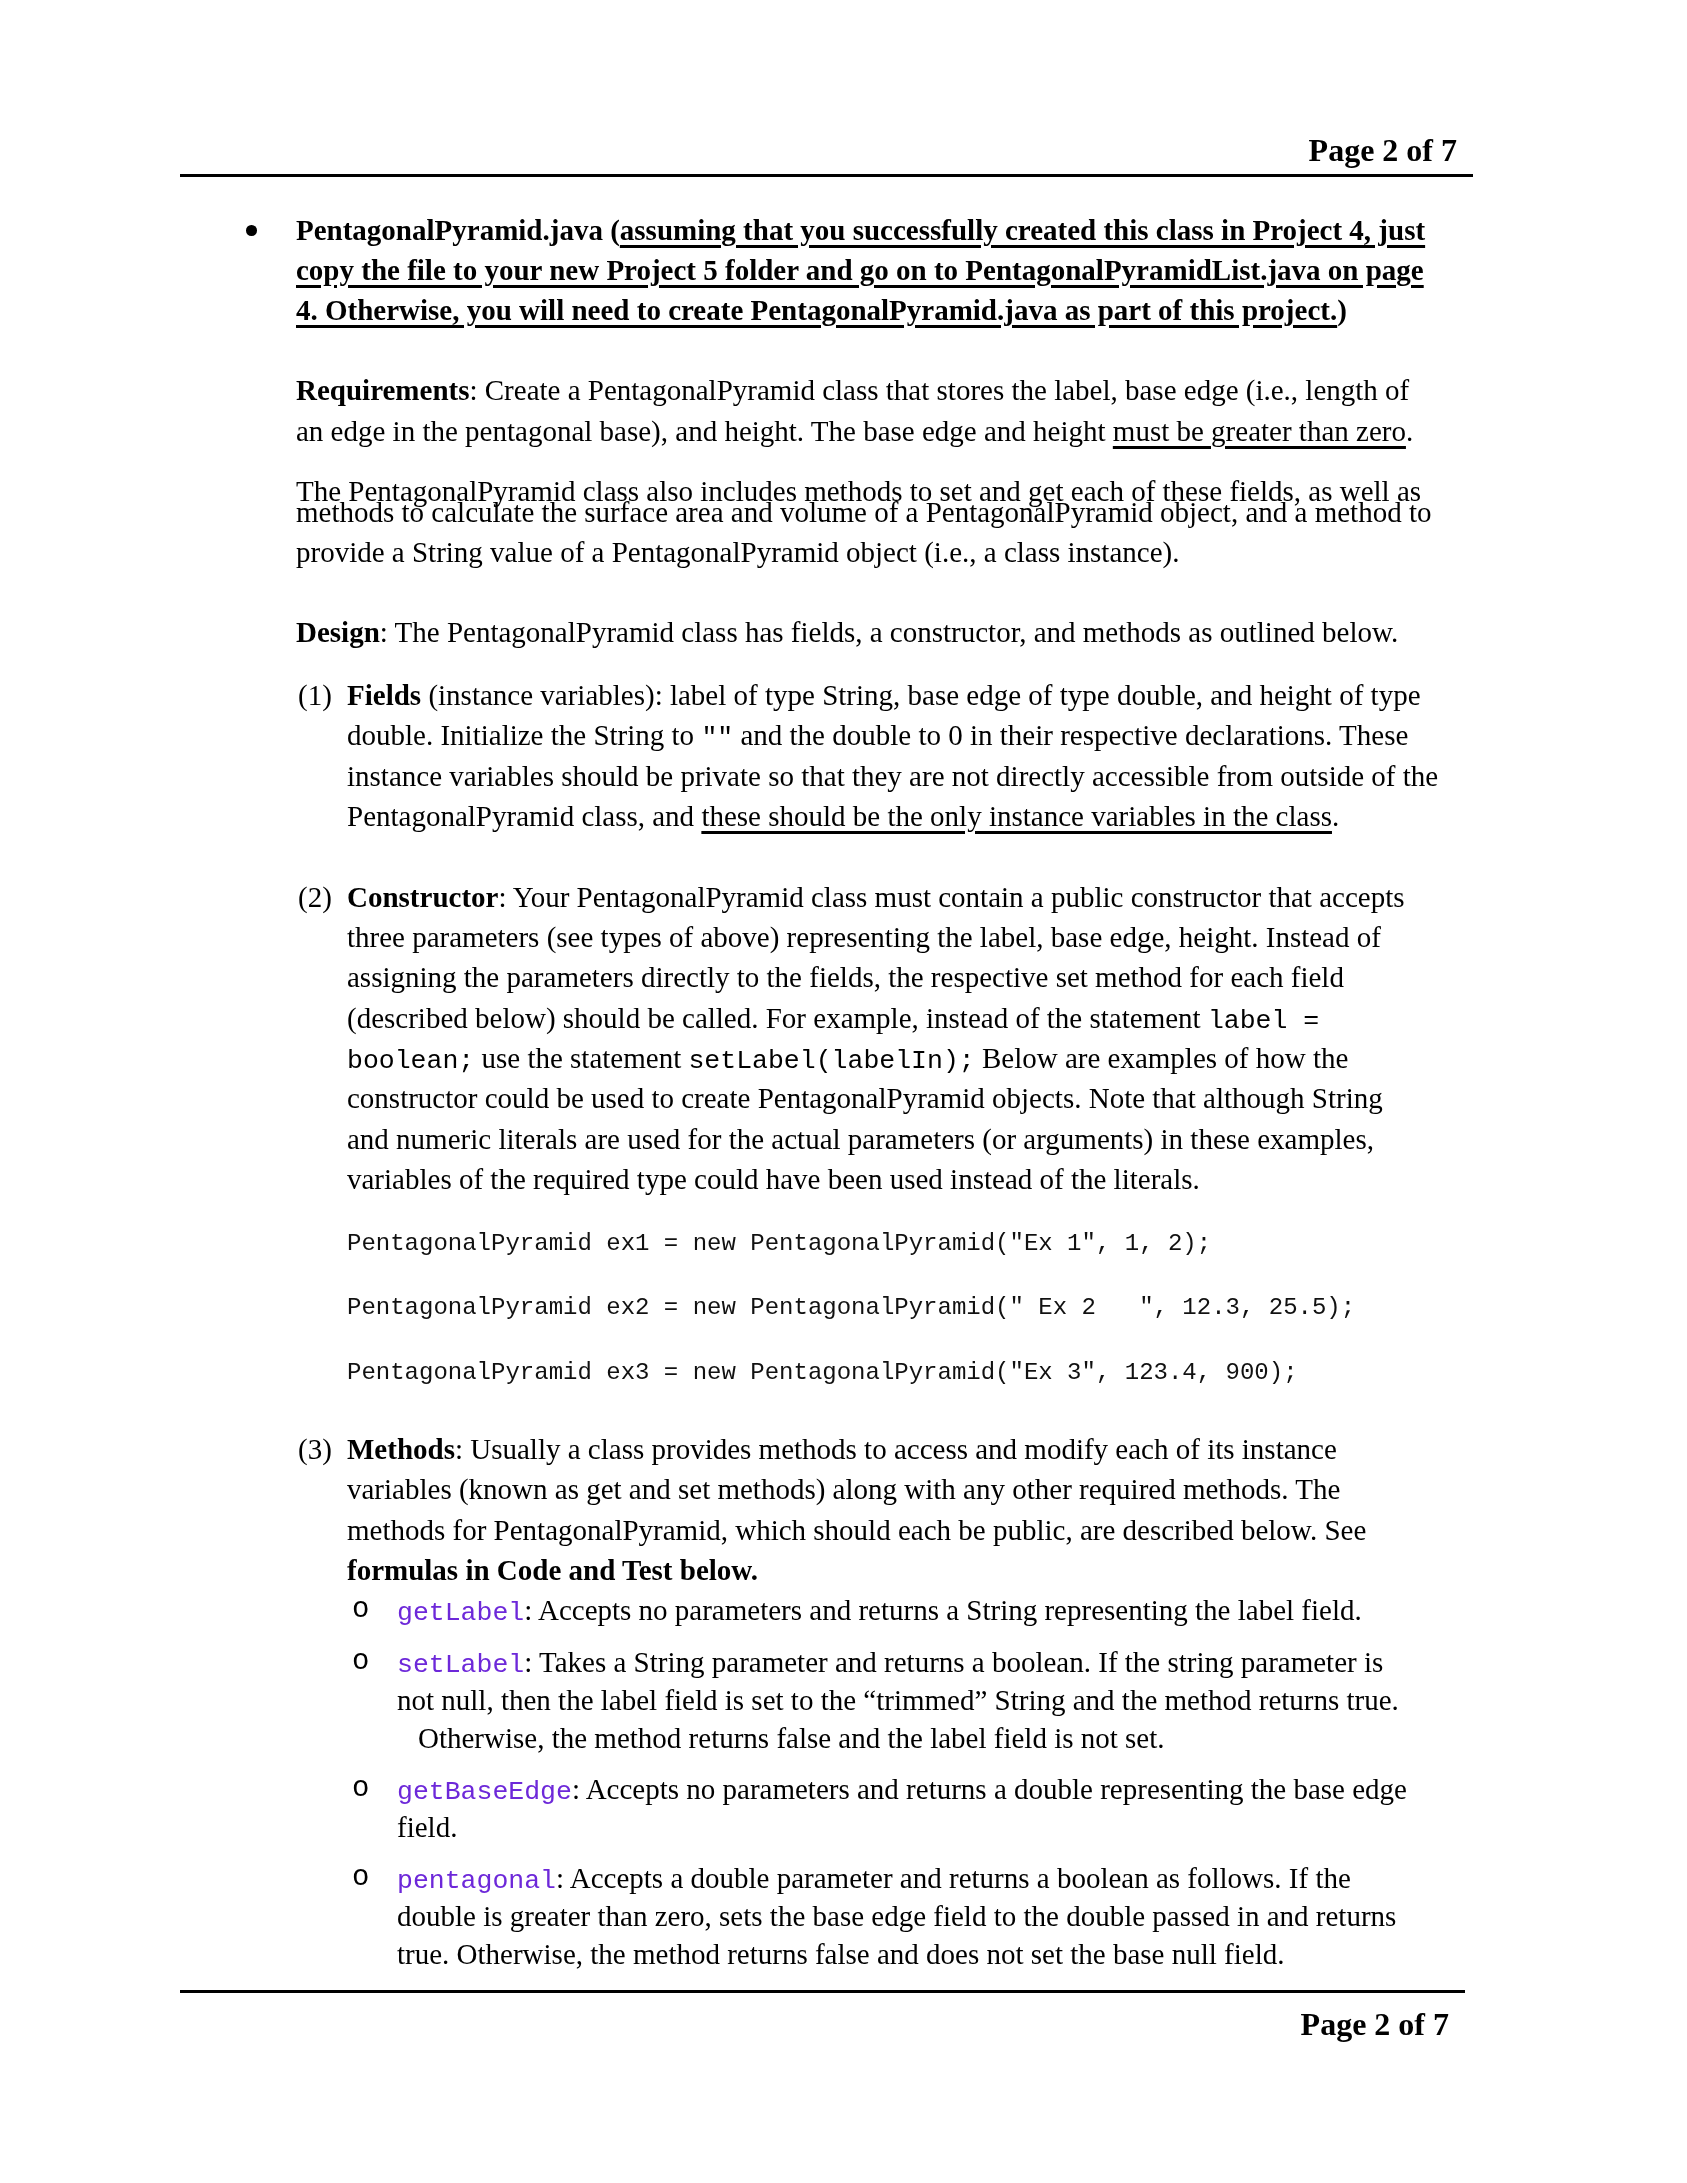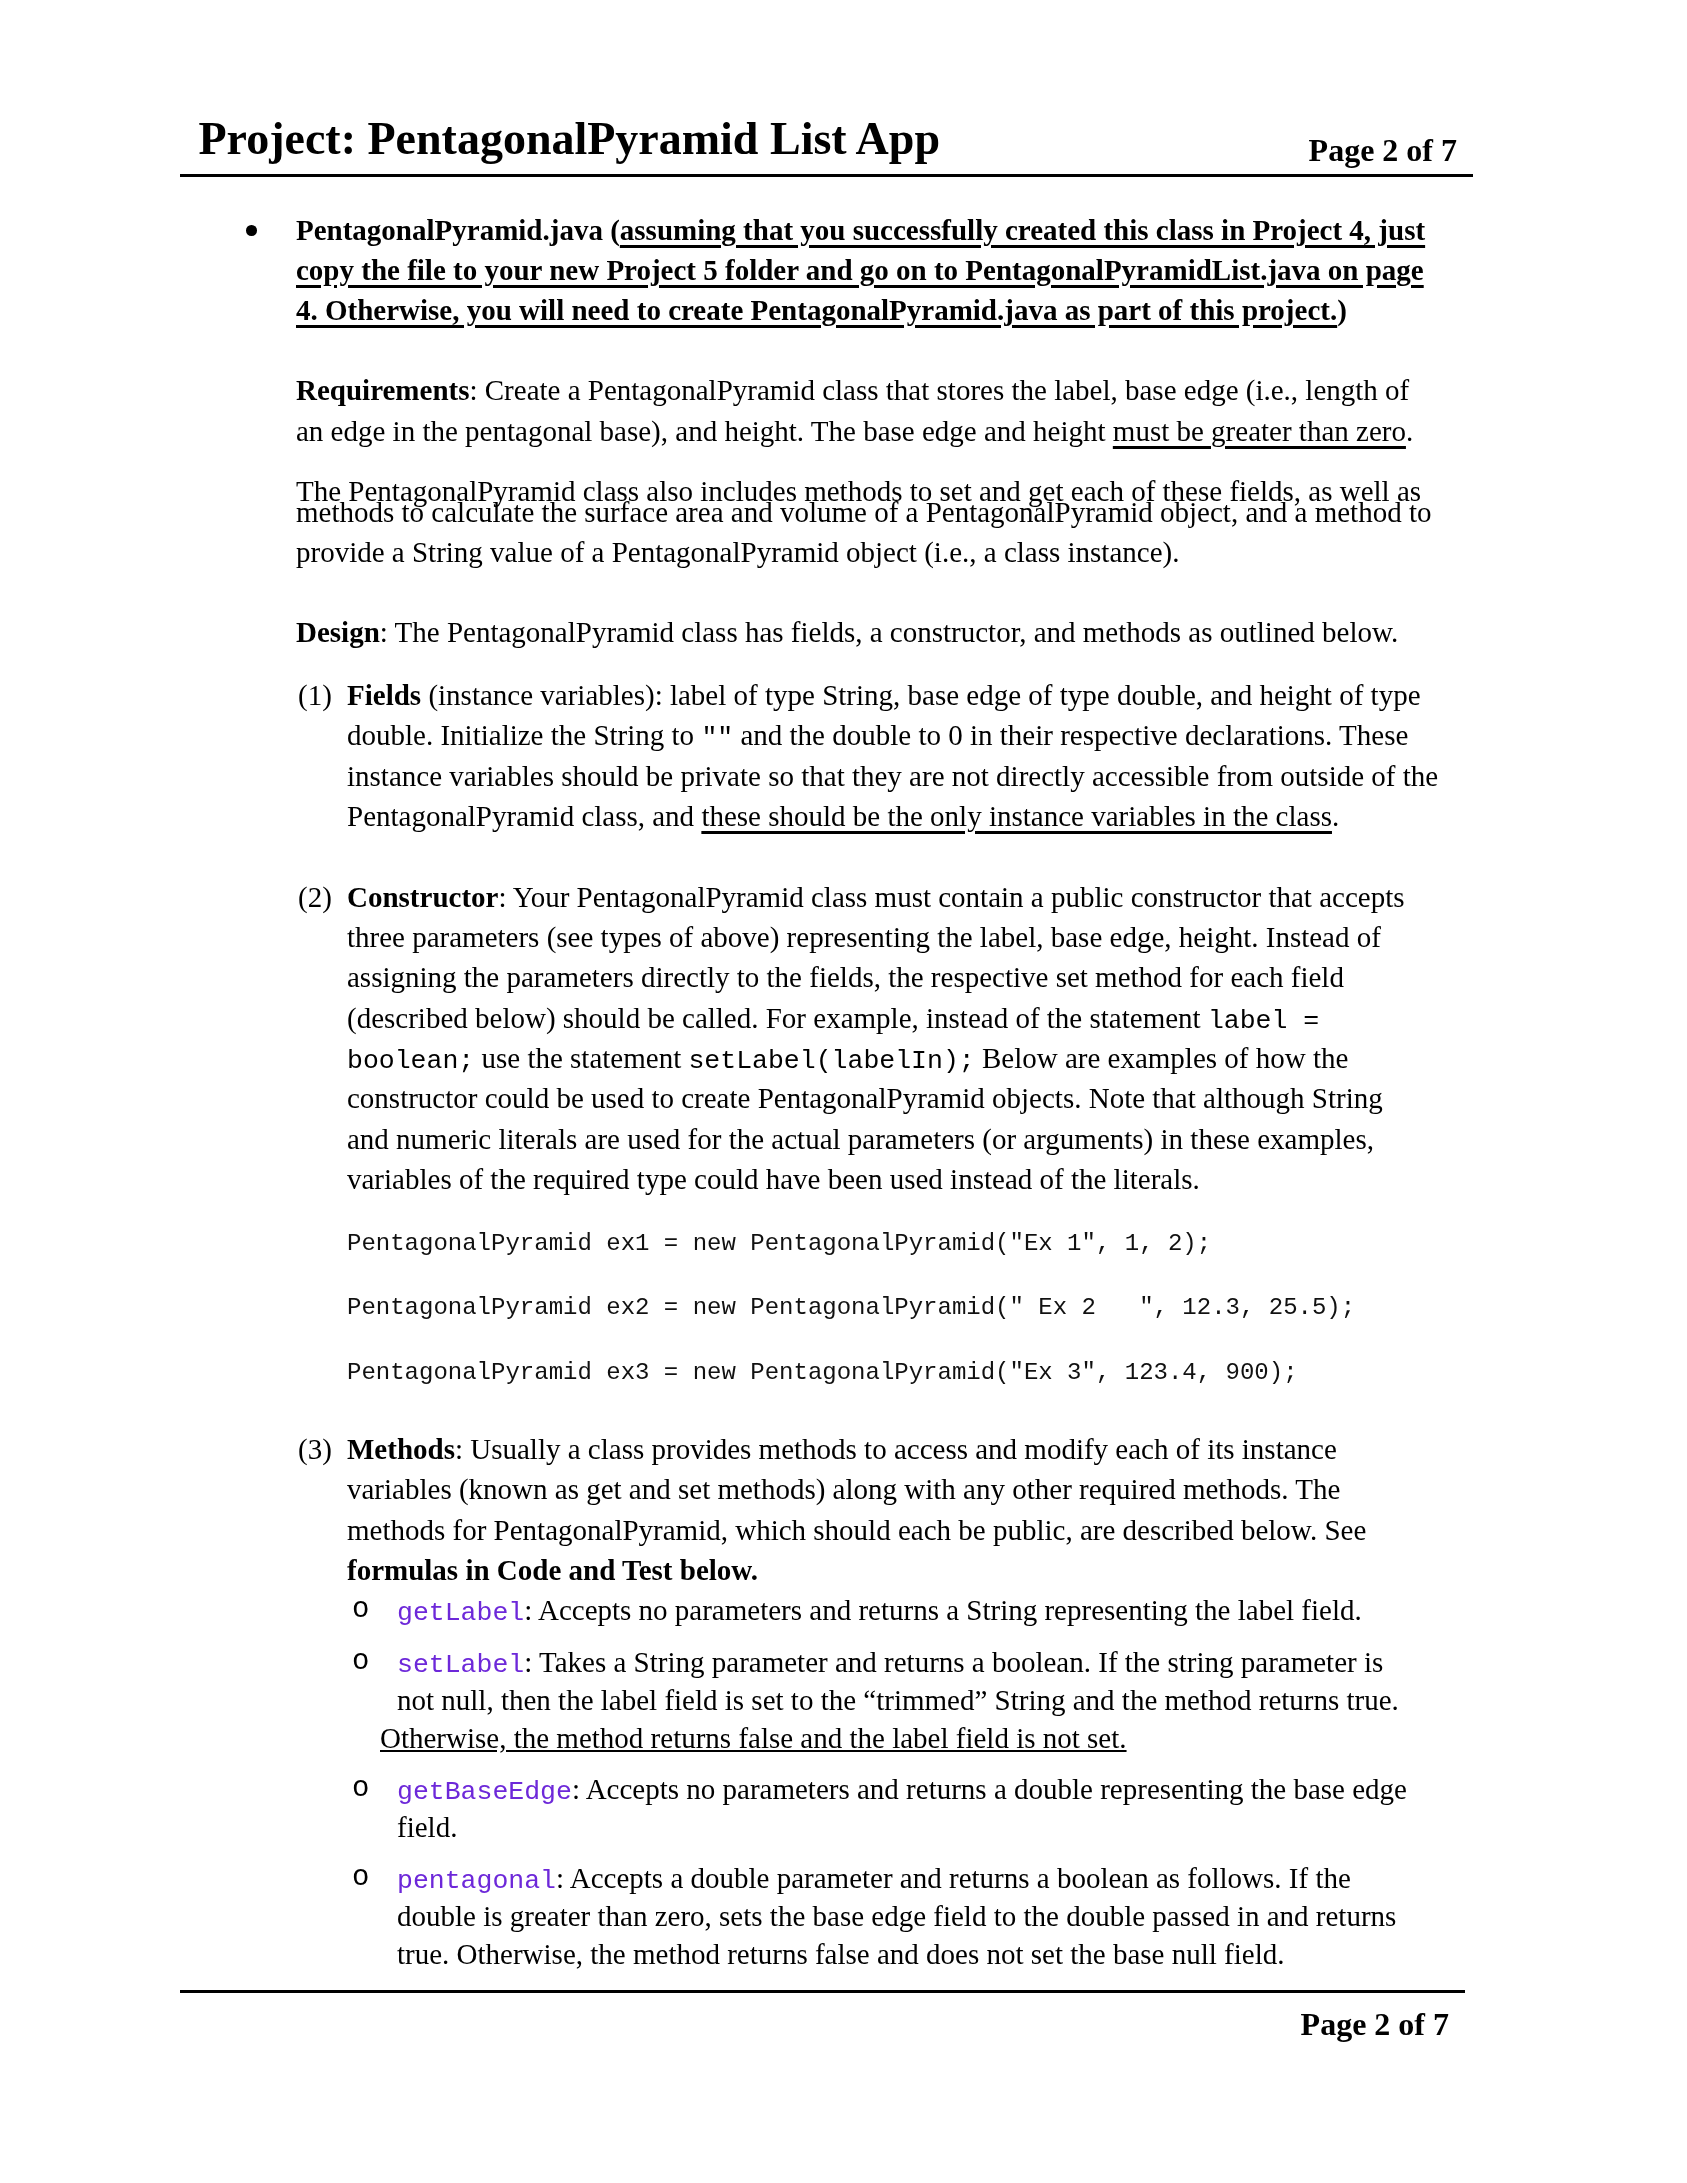--- a/index.html
+++ b/index.html
@@ -23,21 +23,20 @@
   .circ { position: absolute; font-size: 29px; line-height: 40px; left: 352px; font-family: "Liberation Mono", "DejaVu Sans Mono", monospace; }
   .code-line { position: absolute; left: 347px; font-size: 24px; line-height: 33px; white-space: pre;
                font-family: "Liberation Mono", "DejaVu Sans Mono", monospace; color: #111; }
   .inline-code { font-family: "Liberation Mono", "DejaVu Sans Mono", monospace; font-size: 26.5px; }
   .method-name { font-family: "Liberation Mono", "DejaVu Sans Mono", monospace; font-size: 26.5px; color: #6d28d9; }
 </style>
 </head>
 <body>
 
 <div class="header">
-  <div class="header-title">Project: PentagonalPyramid List App</div>
   <div class="header-page">Page 2 of 7</div>
 </div>
 <div class="rule top"></div>
 
 <div class="content">
 
   <div class="bullet-dot"></div>
   <div class="p bold" style="left:296px; top:210px;">
     <span>PentagonalPyramid.java</span>
     <span>(</span><span class="u">assuming that you successfully created this class in Project 4, just</span>
@@ -104,21 +103,21 @@
   <div class="circ" style="top:1590px;">o</div>
   <div class="p" style="left:397px; top:1590px;">
     <span class="method-name">getLabel</span><span>: Accepts no parameters and returns a String representing the label field.</span>
   </div>
 
   <div class="circ" style="top:1642px;">o</div>
   <div class="p" style="left:397px; top:1642px;">
     <span class="method-name">setLabel</span><span>: Takes a String parameter and returns a boolean. If the string parameter is</span>
   </div>
   <div class="p" style="left:397px; top:1680px;">not null, then the label field is set to the “trimmed” String and the method returns true.</div>
-  <div class="p" style="left:380px; top:1718px;text-decoration:underline;">Otherwise, the method returns false and the label field is not set.</div>
+  <div class="p" style="left:418px; top:1718px;">Otherwise, the method returns false and the label field is not set.</div>
 
   <div class="circ" style="top:1769px;">o</div>
   <div class="p" style="left:397px; top:1769px;">
     <span class="method-name">getBaseEdge</span><span>:  Accepts no parameters and returns a double representing the base edge</span>
   </div>
   <div class="p" style="left:397px; top:1807px;">field.</div>
 
   <div class="circ" style="top:1858px;">o</div>
   <div class="p" style="left:397px; top:1858px;">
     <span class="method-name">pentagonal</span><span>:  Accepts a double parameter and returns a boolean as follows. If the</span>

